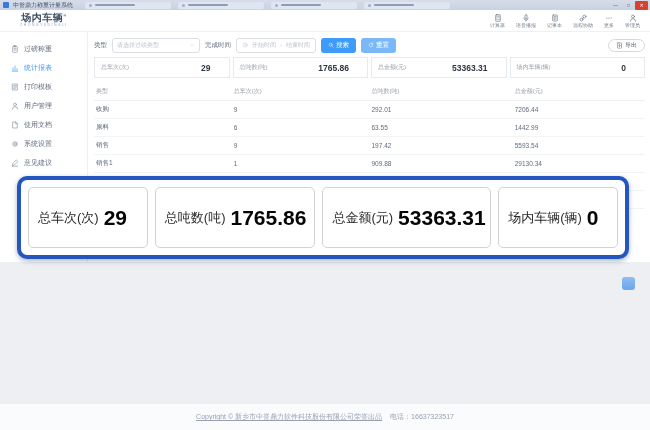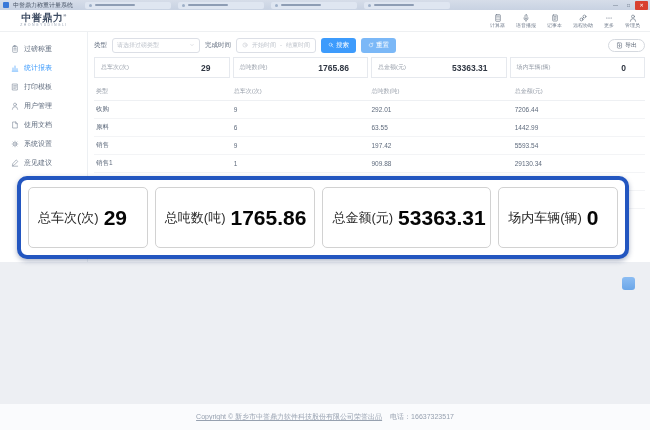--- a/index.html
+++ b/index.html
@@ -120,21 +120,21 @@
     </div>
     <div class="tb-controls">
       <span class="tb-btn">—</span>
       <span class="tb-btn">□</span>
       <span class="tb-btn close">✕</span>
     </div>
   </div>
 
   <div class="header">
     <div class="logo">
-      <div class="logo-name"><span>中誉鼎力</span><sup>®</sup></div>
+      <div class="logo-name"><span>场内车辆</span><sup>®</sup></div>
       <div class="logo-sub">ZHONGYUDINGLI</div>
     </div>
     <div class="header-actions" id="header-actions">
         <div class="h-action">
           <span class="h-ic">
             <svg viewBox="0 0 12 12" width="100%" height="100%" fill="none" stroke="currentColor" stroke-width="1" stroke-linecap="round" stroke-linejoin="round">
               <rect x="2.5" y="1" width="7" height="10" rx="1"></rect>
               <line x1="4" y1="3.2" x2="8" y2="3.2"></line>
               <line x1="4.2" y1="5.8" x2="4.2" y2="5.9"></line>
               <line x1="6" y1="5.8" x2="6" y2="5.9"></line>

